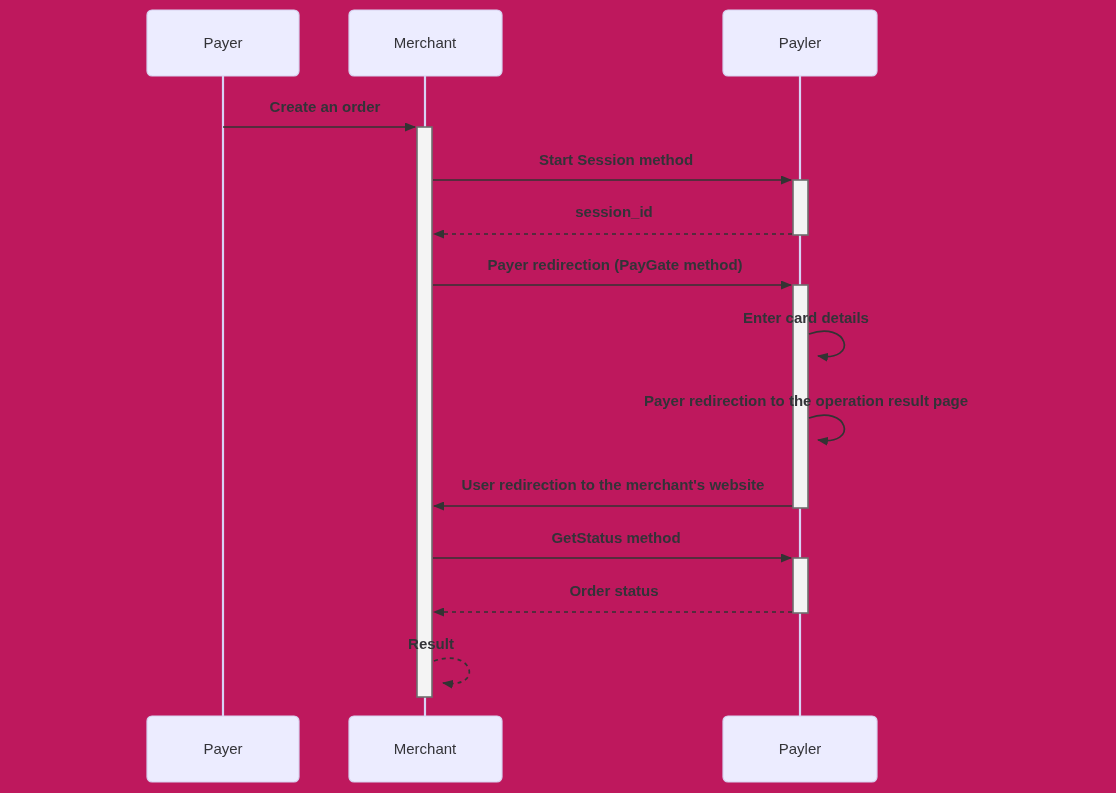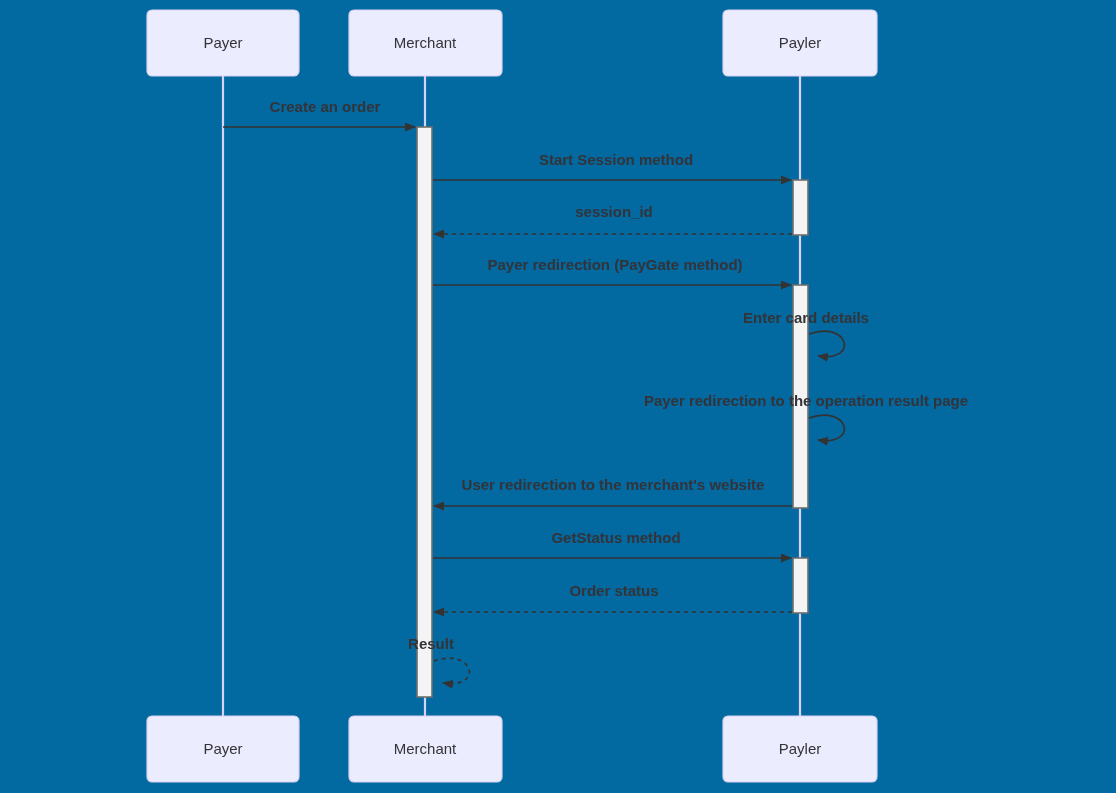--- a/index.html
+++ b/index.html
@@ -6,21 +6,21 @@
   html, body {
     margin: 0;
     padding: 0;
     background: #ffffff;
     font-family: "Liberation Sans", "DejaVu Sans", sans-serif;
   }
   #canvas {
     position: relative;
     width: 1116px;
     height: 793px;
-    background: #0369a1;
+    background: #be185d;
     overflow: hidden;
   }
   svg#diagram {
     position: absolute;
     top: 0;
     left: 0;
     width: 1116px;
     height: 793px;
     display: block;
   }

